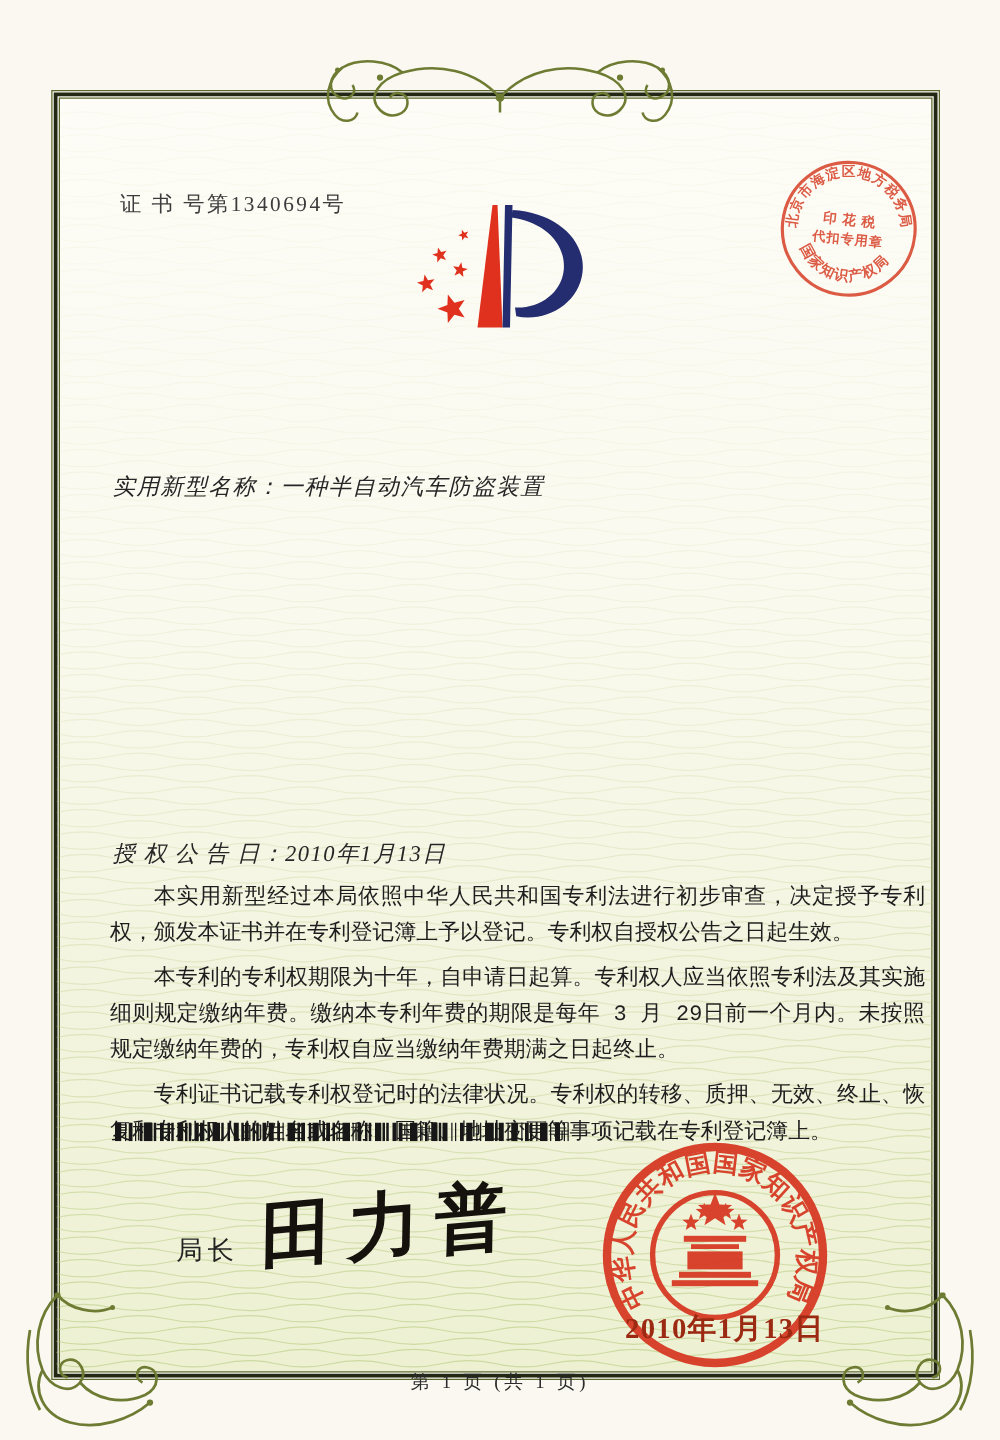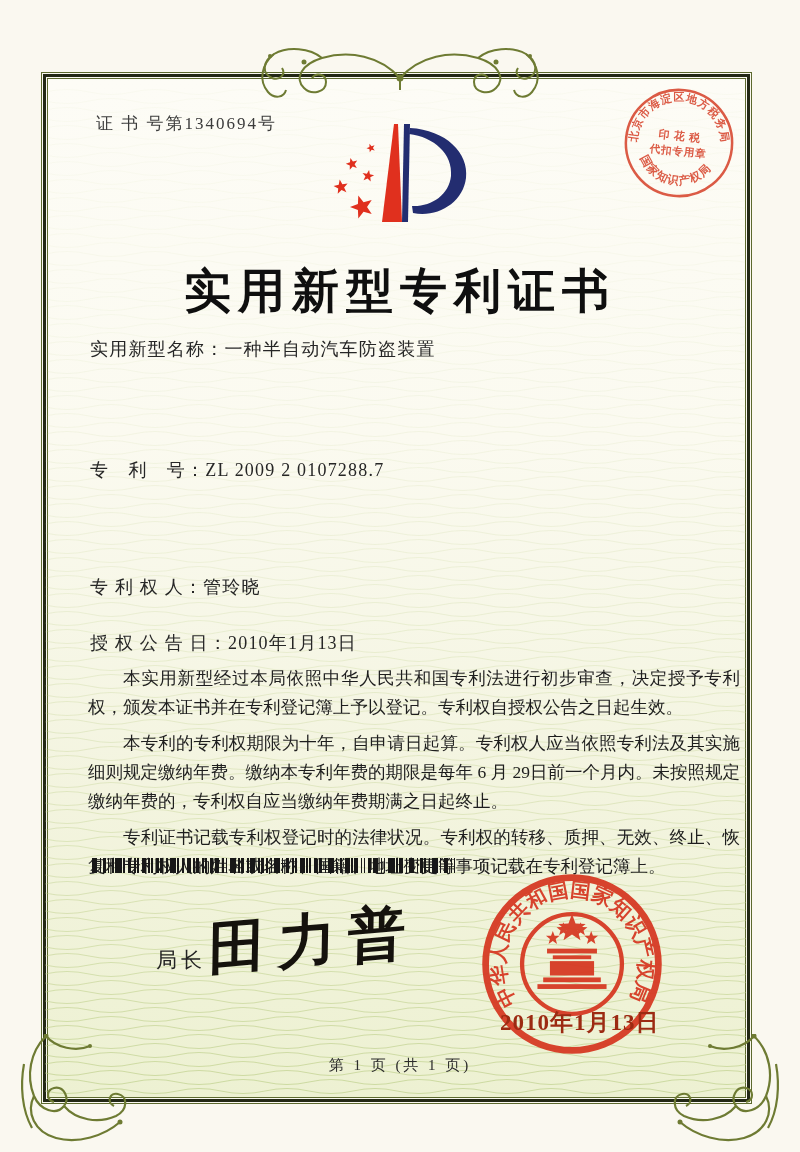--- a/index.html
+++ b/index.html
@@ -6,30 +6,30 @@
   html,body{margin:0;padding:0;}
   body{
     width:800px;height:1152px;position:relative;overflow:hidden;
     background:#faf8f0;
     font-family:"Liberation Serif","DejaVu Serif",serif;
   }
   .frame-outer{position:absolute;left:41px;top:72px;width:709px;height:1030px;border:1px solid #5c692e;}
   .frame-mid{position:absolute;inset:1px;border:3px solid #232815;}
   .frame-inner{position:absolute;inset:1px;border:1px solid #5c692e;background:linear-gradient(180deg,#fdfcf6 0%,#fbfaf0 35%,#f3f4df 70%,#edf1d2 100%);}
   #waves{position:absolute;left:45px;top:78px;width:701px;height:1020px;z-index:1;pointer-events:none;}
-  .content{position:absolute;inset:0;z-index:2;}
+  .content{position:absolute;inset:0;z-index:2;margin-top:40px;}
   .cert-no{position:absolute;left:96px;top:112px;font-size:17px;letter-spacing:2px;color:#3b3b3b;}
   .main-title{position:absolute;left:0;right:0;top:229px;text-align:center;font-size:47px;font-weight:700;letter-spacing:7px;color:#0f0f0f;}
-  .field{position:absolute;left:90px;font-size:18px;color:#262626;letter-spacing:1.2px;white-space:nowrap;}
+  .field{position:absolute;left:90px;font-size:18px;color:#262626;letter-spacing:1.2px;white-space:nowrap;font-style:italic;}
   .f0{top:337px}.f1{top:398px}.f2{top:458px}.f3{top:516px}.f4{top:575px}.f5{top:631px}
   .paras{position:absolute;left:88px;top:664px;width:652px;font-size:17.5px;line-height:29px;color:#1e1e1e;text-align:justify;}
-  .paras p{margin:0 0 7px 0;text-indent:2em;}
+  .paras p{margin:0 0 7px 0;text-indent:2em;font-family:Liberation Mono, monospace;}
   #barcode{position:absolute;left:92px;top:858px;width:366px;height:15px;display:flex;overflow:hidden;}
   #barcode span{background:#171717;height:100%;flex:0 0 auto;}
-  .chief-label{position:absolute;left:156px;top:946px;font-size:21px;letter-spacing:4px;color:#222;}
+  .chief-label{position:absolute;left:141px;top:946px;font-size:21px;letter-spacing:4px;color:#222;}
   .chief-sign{position:absolute;left:208px;top:902px;font-size:58px;font-weight:700;color:#15120d;
     letter-spacing:12px;transform:rotate(-5deg) skewX(-6deg);}
   .issue-date{position:absolute;left:500px;top:1007px;font-size:23px;font-weight:700;color:#9c2a12;letter-spacing:1px;z-index:4;}
   .page-footer{position:absolute;left:0;right:0;top:1056px;text-align:center;font-size:15px;letter-spacing:3px;color:#2c2c2c;}
   .seal-office{position:absolute;left:476px;top:868px;width:192px;height:192px;z-index:3;opacity:.93;}
   .stamp-tax{position:absolute;left:620px;top:84px;width:118px;height:118px;transform:rotate(6deg);opacity:.9;z-index:3;}
   .logo{position:absolute;left:316px;top:118px;width:172px;height:118px;}
   .ornament-top{position:absolute;left:170px;top:38px;width:460px;height:64px;z-index:3;}
   .corner-fl{position:absolute;width:118px;height:112px;z-index:3;}
   .corner-bl{left:16px;top:1034px;}
@@ -241,38 +241,31 @@
       <text font-size="13" font-weight="bold" fill="#d84a33">
         <textPath href="#taxTop" startOffset="0" textLength="155" lengthAdjust="spacing">北京市海淀区地方税务局</textPath>
       </text>
       <text font-size="13.5" font-weight="bold" fill="#d84a33">
         <textPath href="#taxBot" startOffset="0" textLength="102" lengthAdjust="spacing">国家知识产权局</textPath>
       </text>
       <text x="70" y="66" text-anchor="middle" font-size="13" font-weight="bold" fill="#d84a33" letter-spacing="1">印 花 税</text>
       <text x="70" y="84" text-anchor="middle" font-size="12.5" font-weight="bold" fill="#d84a33" letter-spacing="1">代扣专用章</text>
     </svg>
 
-    <h1 class="main-title">实用新型专利证书</h1>
 
     <div class="field f0">
       <span>实用新型名称：</span><span>一种半自动汽车防盗装置</span>
-    </div>
-    <div class="field f2">
-      <span>专　利　号：</span><span>ZL 2009 2 0107288.7</span>
-    </div>
-    <div class="field f4">
-      <span>专 利 权 人：</span><span>管玲晓</span>
     </div>
     <div class="field f5">
       <span>授 权 公 告 日：</span><span>2010年1月13日</span>
     </div>
 
     <div class="paras">
       <p>本实用新型经过本局依照中华人民共和国专利法进行初步审查，决定授予专利权，颁发本证书并在专利登记簿上予以登记。专利权自授权公告之日起生效。</p>
-      <p>本专利的专利权期限为十年，自申请日起算。专利权人应当依照专利法及其实施细则规定缴纳年费。缴纳本专利年费的期限是每年 6 月 29日前一个月内。未按照规定缴纳年费的，专利权自应当缴纳年费期满之日起终止。</p>
+      <p>本专利的专利权期限为十年，自申请日起算。专利权人应当依照专利法及其实施细则规定缴纳年费。缴纳本专利年费的期限是每年 3 月 29日前一个月内。未按照规定缴纳年费的，专利权自应当缴纳年费期满之日起终止。</p>
       <p>专利证书记载专利权登记时的法律状况。专利权的转移、质押、无效、终止、恢复和专利权人的姓名或名称、国籍、地址变更等事项记载在专利登记簿上。</p>
     </div>
 
     <div id="barcode">
         <span style="width: 4.8px; margin-right: 3px;"></span>
         <span style="width: 1.6px; margin-right: 1.5px;"></span>
         <span style="width: 3.2px; margin-right: 1.5px;"></span>
         <span style="width: 1.6px; margin-right: 3px;"></span>
         <span style="width: 1.6px; margin-right: 1.5px;"></span>
         <span style="width: 6.4px; margin-right: 1.5px;"></span>

